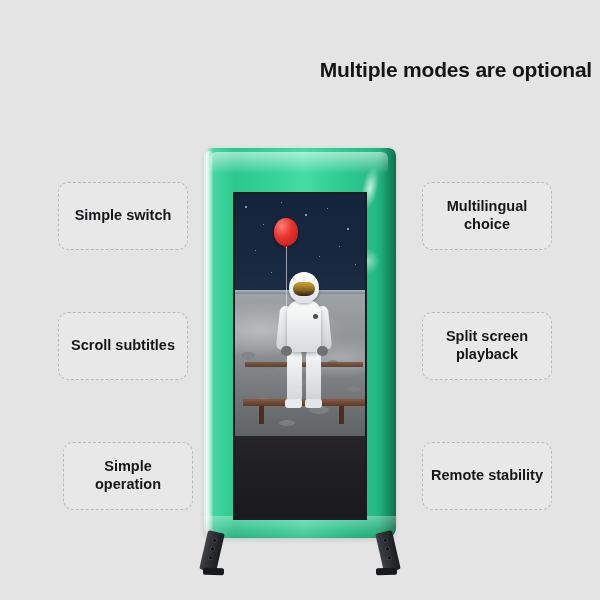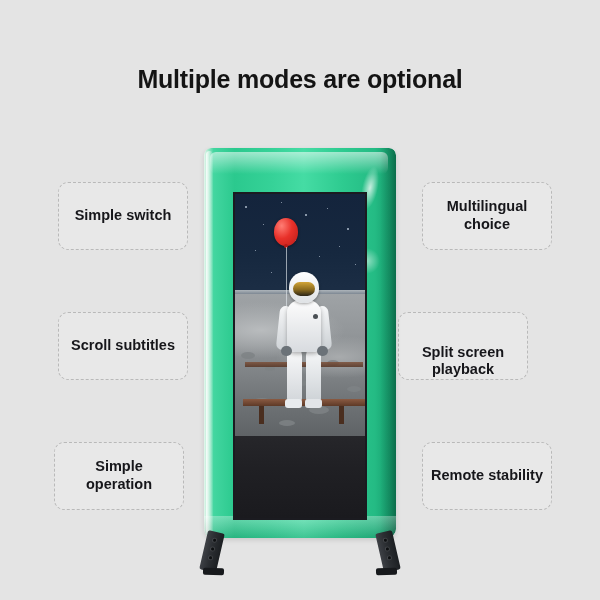--- a/index.html
+++ b/index.html
@@ -17,26 +17,27 @@
 
   
   #header {
     position: absolute;
     top: 0; left: 0;
     width: 600px;
     padding-top: 50px;
     text-align: center;
   }
   #page-title {
-    font-size: 25px;
+    font-size: 21px;
     font-weight: bold;
     color: #141414;
     letter-spacing: -0.2px;
     line-height: 1.1;
-    margin: 16px;
+    margin: 8px;
+    text-align: right;
   }
   #page-subtitle {
     margin: 10px auto 0 auto;
     width: 470px;
     font-size: 12.5px;
     color: #6f6f6f;
     line-height: 1.55;
     font-weight: normal;
   }
 
@@ -56,23 +57,23 @@
   .feature-label {
     font-size: 14.5px;
     font-weight: bold;
     color: #16161a;
     text-align: center;
     line-height: 1.22;
     padding: 0 6px;
   }
   #card-left-0  { left: 58px;  top: 182px; }
   #card-left-1  { left: 58px;  top: 312px; }
-  #card-left-2  { left: 54px;  top: 442px; }
+  #card-left-2  { left: 63px;  top: 442px; }
   #card-right-0 { left: 422px; top: 182px; }
-  #card-right-1 { left: 398px; top: 312px; align-items: flex-end; }
+  #card-right-1 { left: 422px; top: 312px; }
   #card-right-2 { left: 422px; top: 442px; }
 
   
   #kiosk {
     position: absolute;
     left: 204px;
     top: 148px;
     width: 192px;
     height: 436px;
   }

